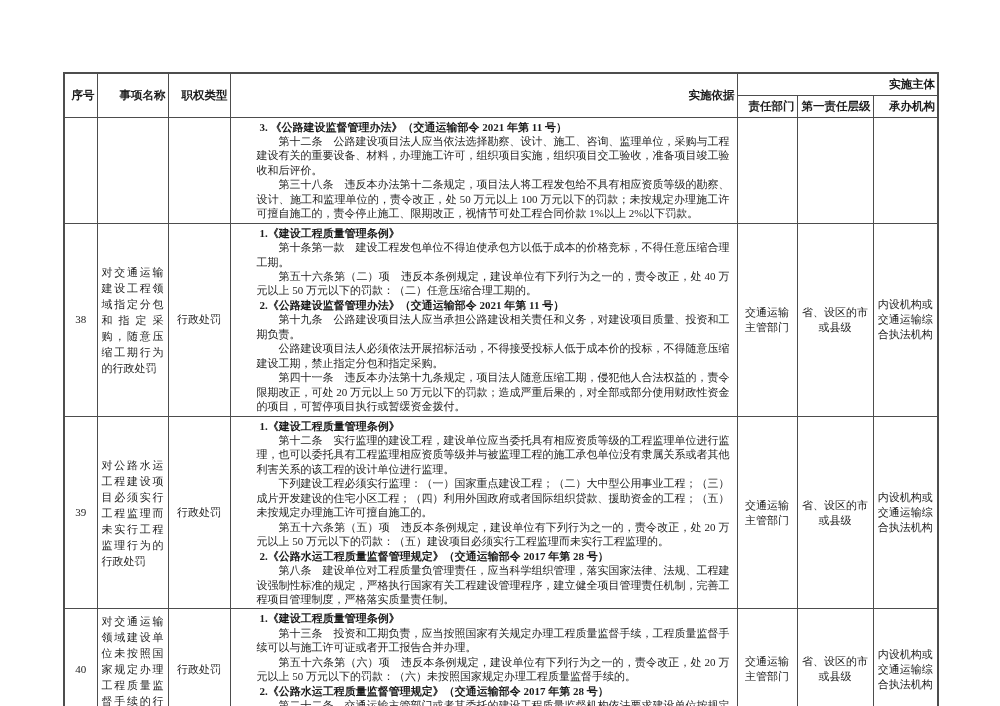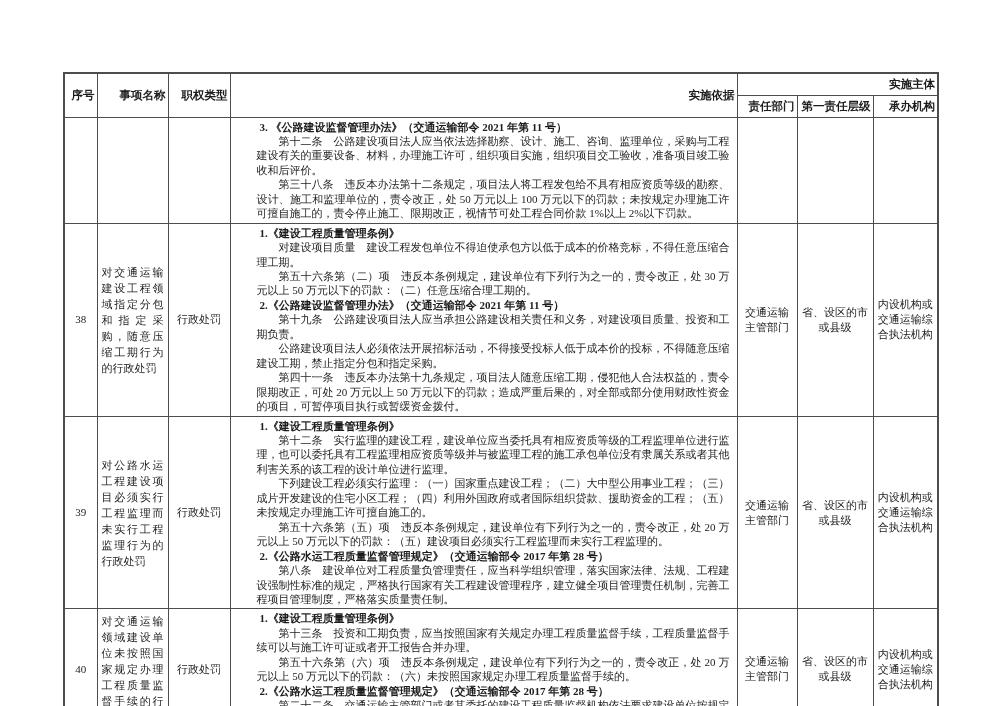--- a/index.html
+++ b/index.html
@@ -125,22 +125,22 @@
             <div>38</div>
           </td>
           <td class="c-center c-name">
             <div>对交通运输建设工程领域指定分包和指定采购，随意压缩工期行为的行政处罚</div>
           </td>
           <td class="c-center c-type">
             <div>行政处罚</div>
           </td>
           <td class="c-basis">
             <div class="law-title">1.《建设工程质量管理条例》</div>
-            <div class="law-para">对建设项目质量　建设工程发包单位不得迫使承包方以低于成本的价格竞标，不得任意压缩合理工期。</div>
-            <div class="law-para">第五十六条第（二）项　违反本条例规定，建设单位有下列行为之一的，责令改正，处 30 万元以上 50 万元以下的罚款：（二）任意压缩合理工期的。</div>
+            <div class="law-para">第十条第一款　建设工程发包单位不得迫使承包方以低于成本的价格竞标，不得任意压缩合理工期。</div>
+            <div class="law-para">第五十六条第（二）项　违反本条例规定，建设单位有下列行为之一的，责令改正，处 40 万元以上 50 万元以下的罚款：（二）任意压缩合理工期的。</div>
             <div class="law-title">2.《公路建设监督管理办法》（交通运输部令 2021 年第 11 号）</div>
             <div class="law-para">第十九条　公路建设项目法人应当承担公路建设相关责任和义务，对建设项目质量、投资和工期负责。</div>
             <div class="law-para">公路建设项目法人必须依法开展招标活动，不得接受投标人低于成本价的投标，不得随意压缩建设工期，禁止指定分包和指定采购。</div>
             <div class="law-para">第四十一条　违反本办法第十九条规定，项目法人随意压缩工期，侵犯他人合法权益的，责令限期改正，可处 20 万元以上 50 万元以下的罚款；造成严重后果的，对全部或部分使用财政性资金的项目，可暂停项目执行或暂缓资金拨付。</div>
           </td>
           <td class="c-center">
             <div>交通运输主管部门</div>
           </td>
           <td class="c-center">
             <div>省、设区的市或县级</div>

